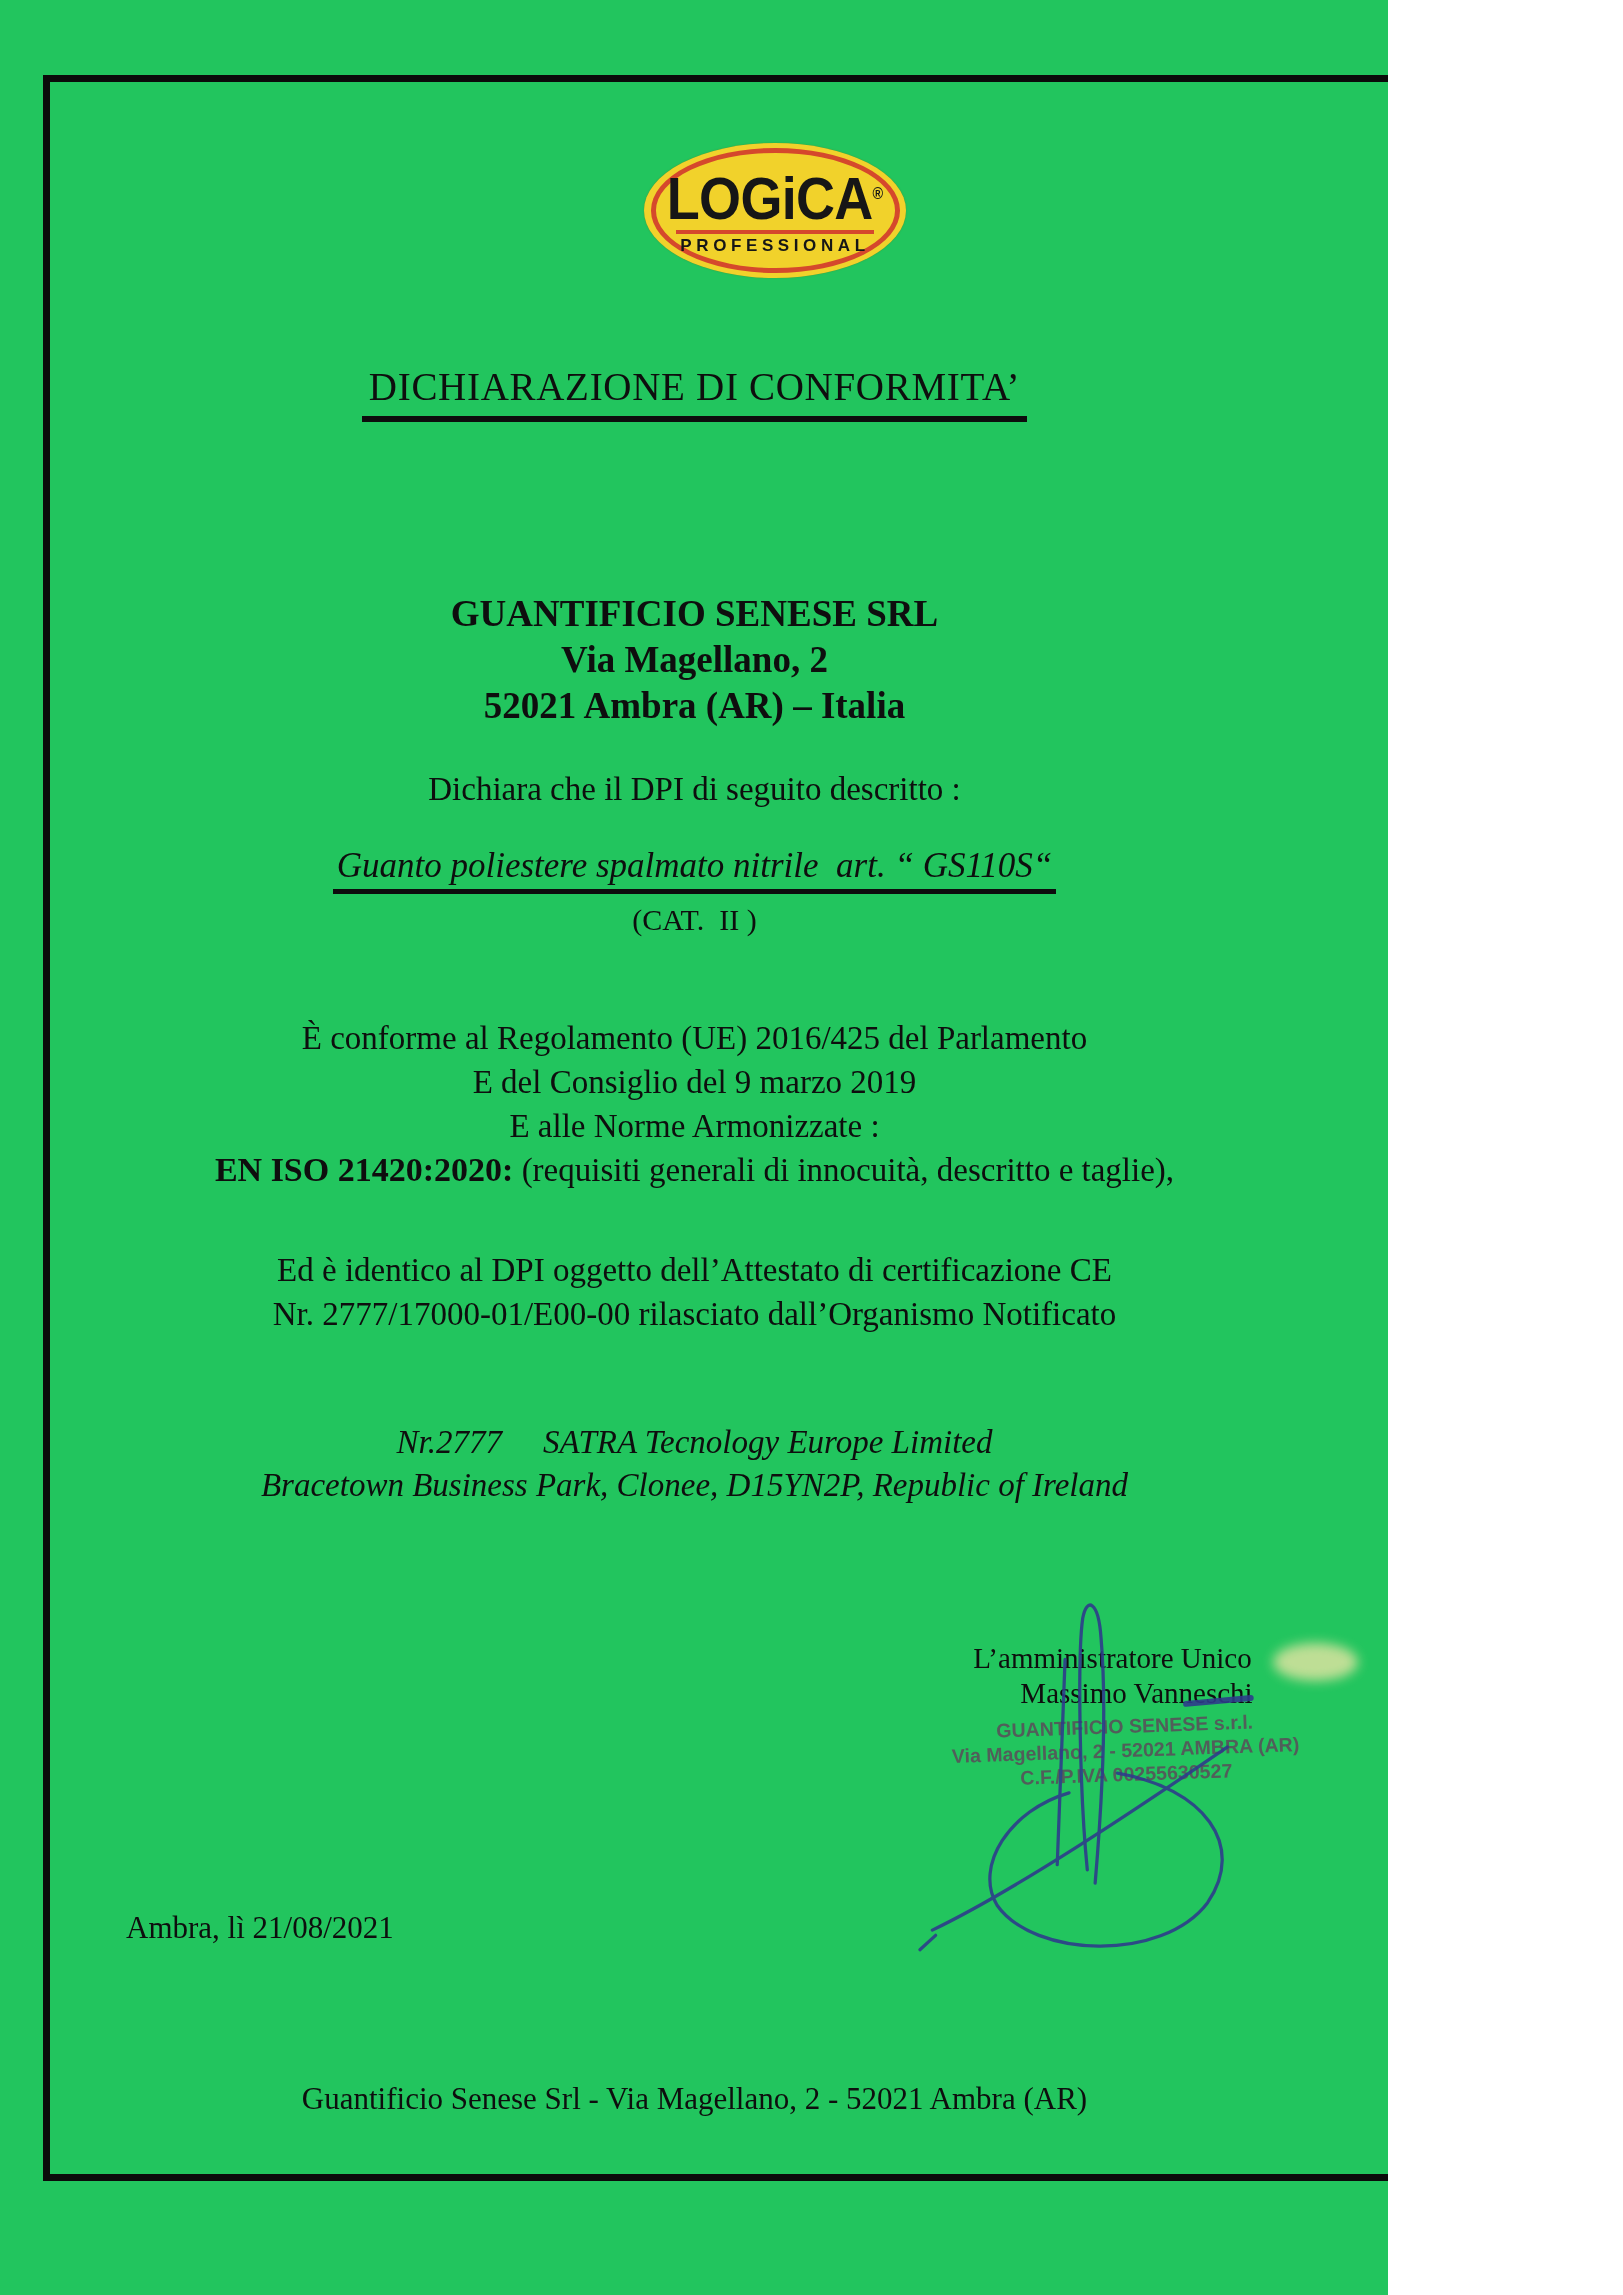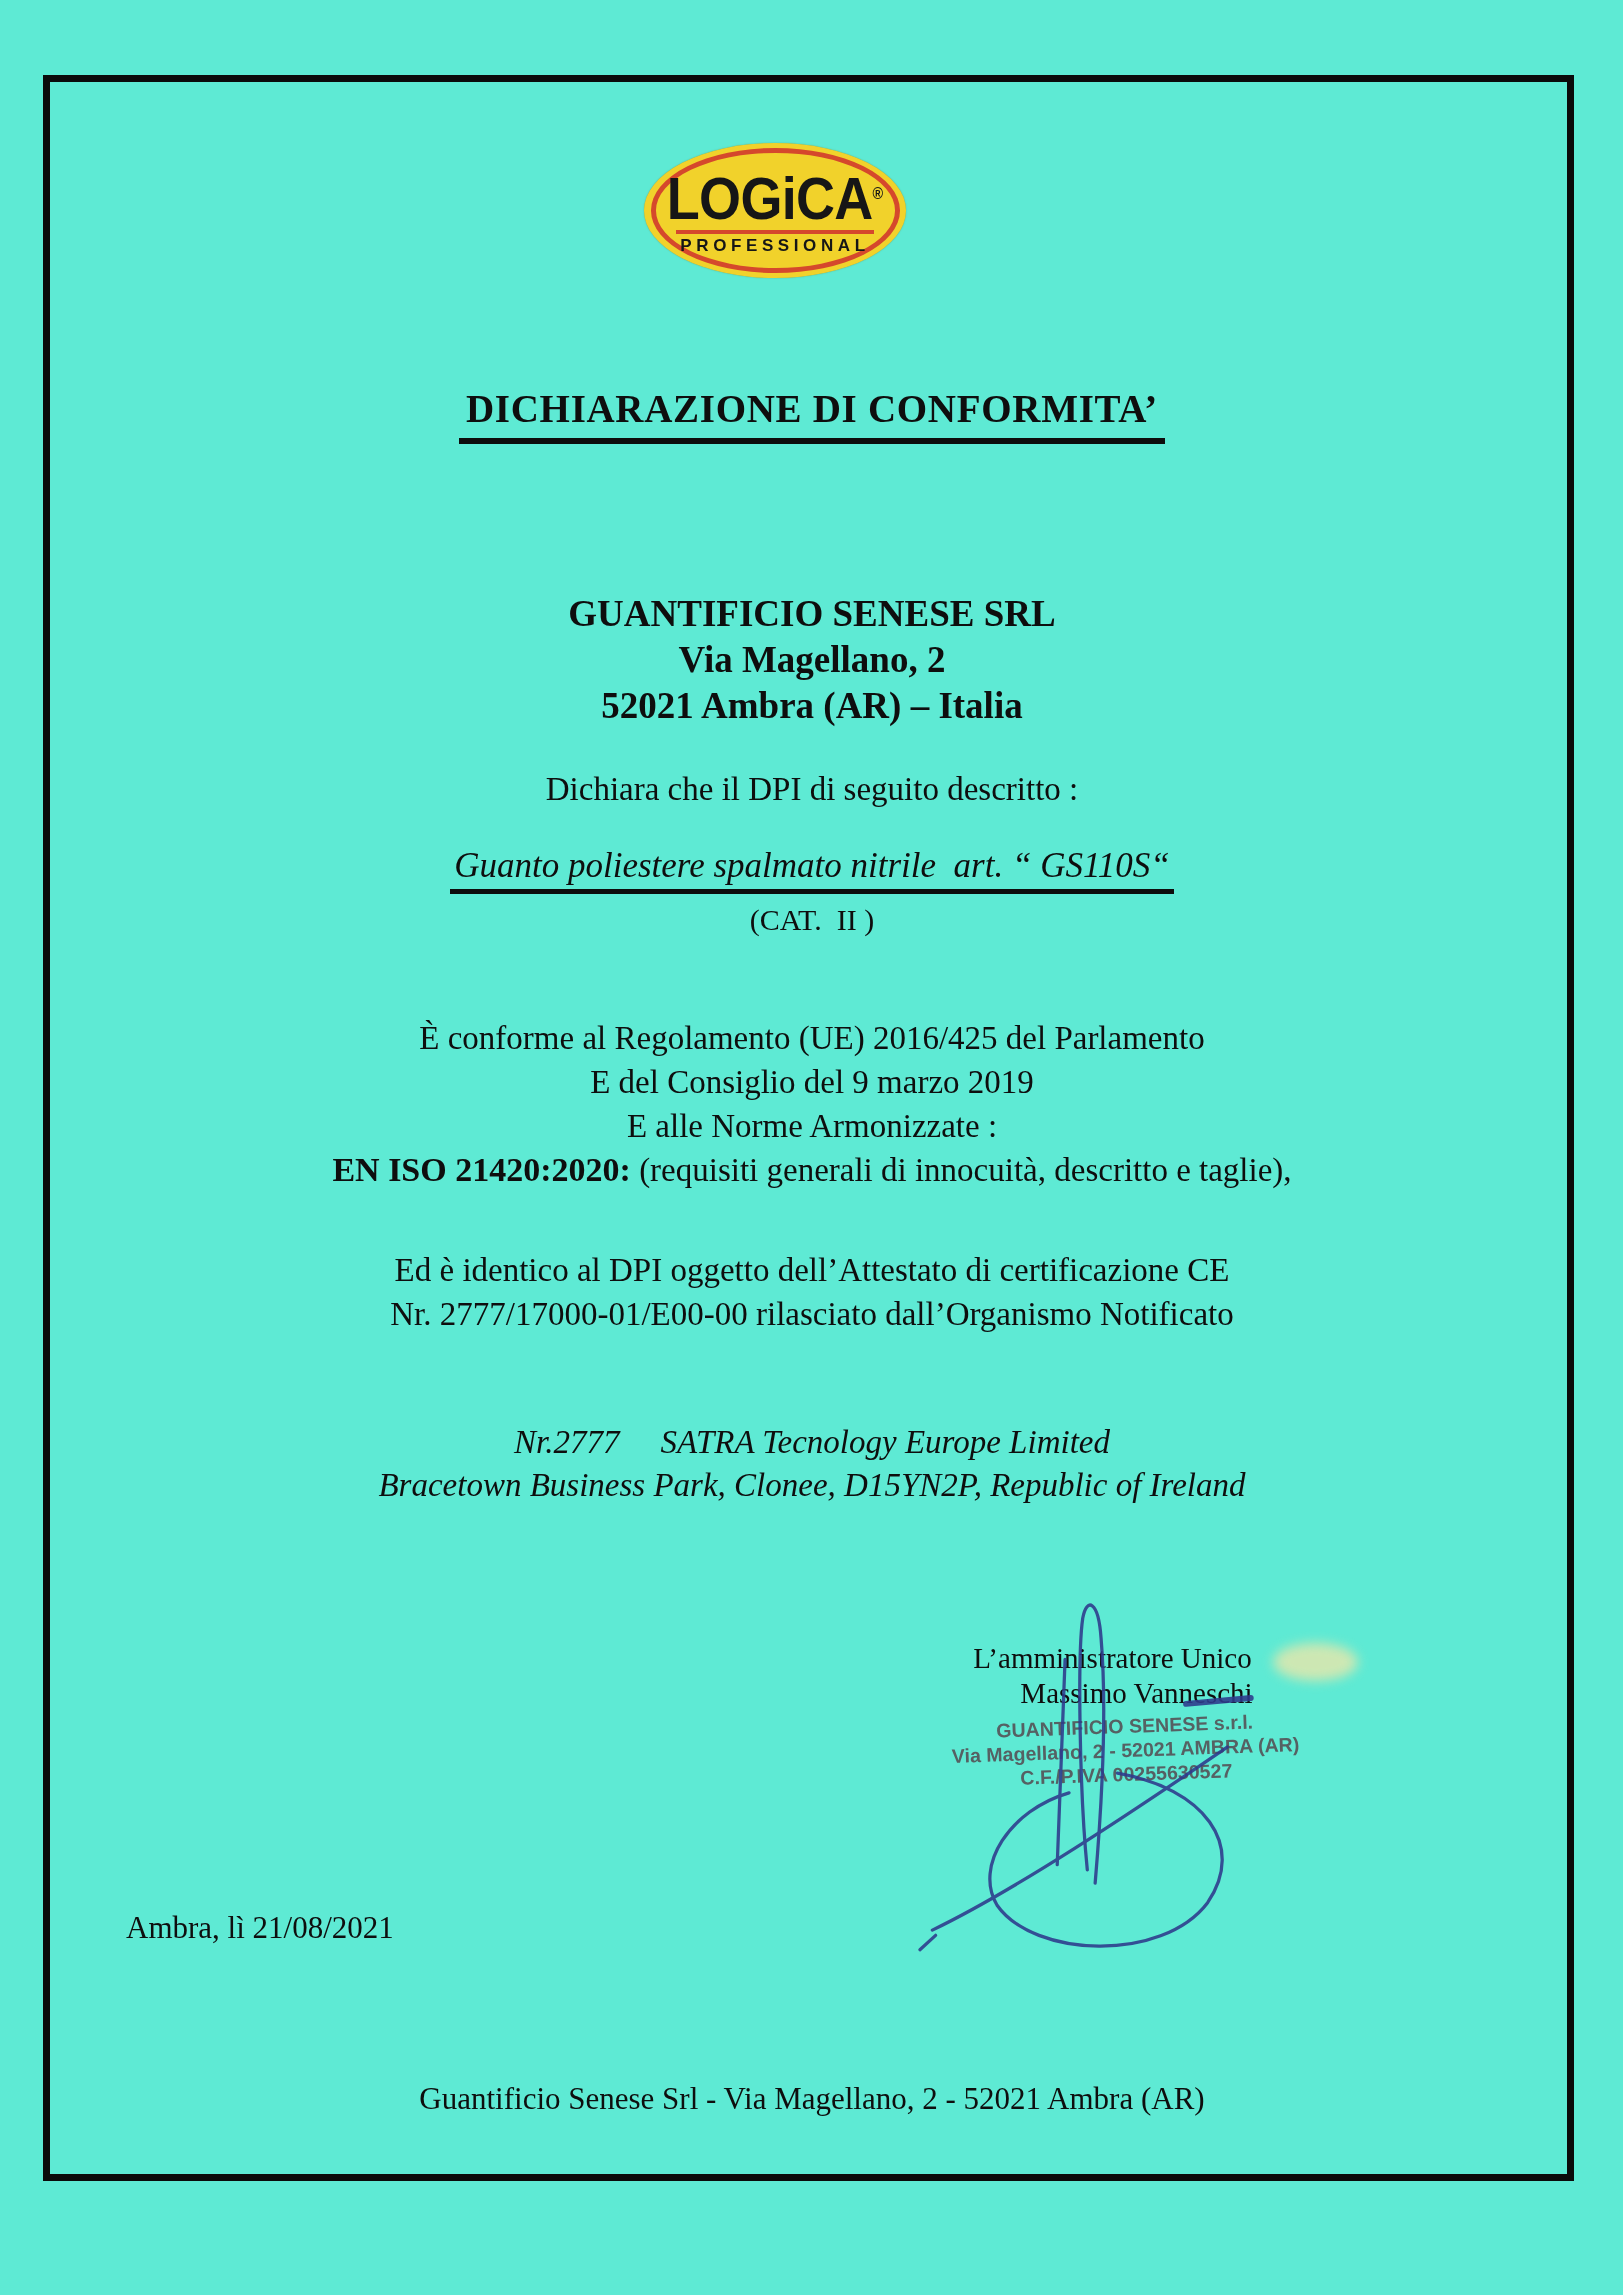--- a/index.html
+++ b/index.html
@@ -1,17 +1,17 @@
 <!DOCTYPE html>
 <html style="font-size:10.5px"><head>
 <meta charset="utf-8">
 <style>
   html,body { margin:0; padding:0; background:#ffffff; }
   .page {
-    position:relative; width:1623px; height:2295px; background:#5eead4;
+    position:relative; width:1388px; height:2295px; background:#22c55e;
     font-family:"Liberation Serif", serif; color:#0e0e0e; overflow:hidden;
   }
   .frame {
     position:absolute; left:43px; top:75px; width:1531px; height:2106px;
     border:7.2px solid #0b0b0b; box-sizing:border-box;
   }
   .center-block { position:absolute; left:50px; right:49px; text-align:center; }
 
   
   .logo-wrap { position:absolute; left:644px; top:143px; width:262px; height:135px; }
@@ -28,21 +28,21 @@
     transform:scaleY(1.1); position:relative; z-index:2; white-space:nowrap;
   }
   .logo-reg { font-size:14.4px; vertical-align:18.3px; letter-spacing:0; }
   .logo-line { width:198px; height:4.6px; background:#d5482c; margin:4.6px 0 2px; z-index:2; }
   .logo-tag {
     font-family:"Liberation Sans", sans-serif; font-weight:bold; font-size:17px;
     letter-spacing:4.6px; color:#161616; z-index:2; white-space:nowrap;
   }
 
   
-  .doc-title { top:386px; font-size:39px; font-weight:bold; letter-spacing:0.7px; }
+  .doc-title { top:364px; font-size:39px; font-weight:normal; letter-spacing:0.7px; }
   .doc-title .u { display:inline-block; border-bottom:6.5px solid #0d0d0d; padding:0 6.5px 6.5px; }
 
   .company { top:591px; font-size:37px; font-weight:bold; line-height:46px; }
 
   .intro { top:771px; font-size:33px; }
 
   .product { top:846px; font-size:35px; font-weight:normal; font-style:italic; }
   .product .u { display:inline-block; border-bottom:5.9px solid #0d0d0d; padding:0 3.9px 2.6px; white-space:pre-wrap; }
 
   .category { top:903px; font-size:30px; white-space:pre-wrap; }

